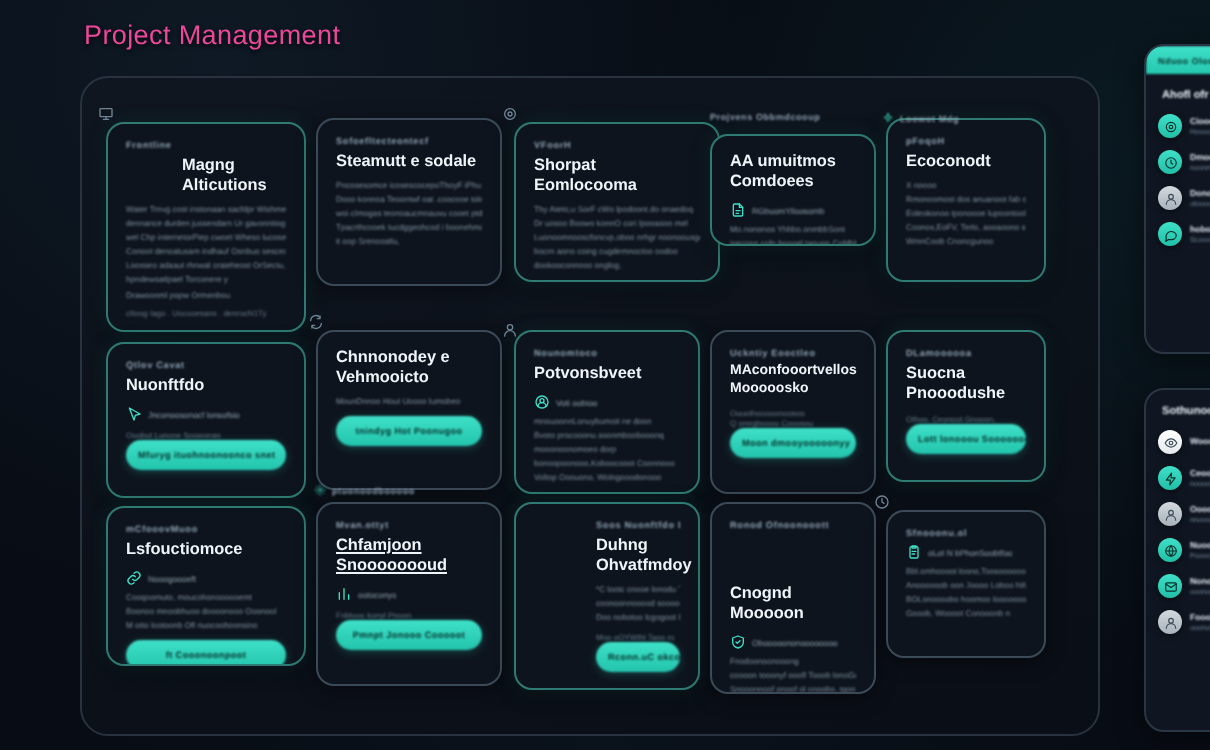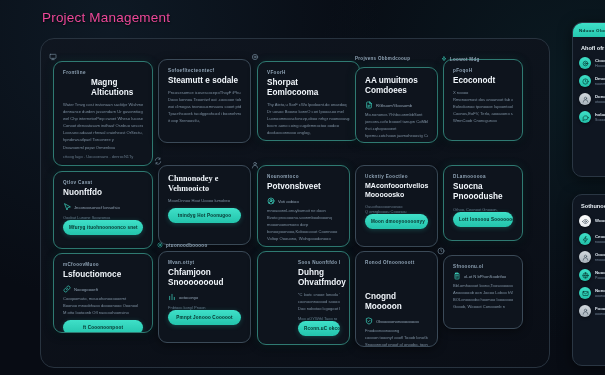--- a/index.html
+++ b/index.html
@@ -351,21 +351,21 @@
       </div>
       <div class="corner-badge" style="left: 210px; top: 14px;">
         <svg viewBox="0 0 24 24" fill="none" stroke="#6f8596" stroke-width="2" stroke-linecap="round" stroke-linejoin="round">
           <circle cx="12" cy="12" r="8"></circle>
           <circle cx="12" cy="12" r="3"></circle>
         </svg>
       </div>
       <div class="outside-label" style="left: 314px; top: 17px;">
         <span>Projvens Obbmdcooup</span>
       </div>
-      <div class="card accent" style="left: 314px; top: 28px; width: 83px; height: 76px;">
+      <div class="card accent" style="left: 314px; top: 28px; width: 83px; height: 56px;">
         <div class="card-title" style="white-space: pre-line;">AA umuitmos Comdoees</div>
         <div class="icon-row">
           <span class="glyph">
             <svg viewBox="0 0 24 24" fill="none" stroke="#3fe0c8" stroke-width="2" stroke-linecap="round" stroke-linejoin="round">
               <path d="M14 3H7a2 2 0 0 0-2 2v14a2 2 0 0 0 2 2h10a2 2 0 0 0 2-2V8z"></path>
               <path d="M14 3v5h5M9 13h6M9 17h4"></path>
             </svg>
           </span>
           <span class="lbl">RGbuomYiloosomb</span>
         </div>
@@ -403,21 +403,21 @@
             <svg viewBox="0 0 24 24" fill="none" stroke="#3fe0c8" stroke-width="2" stroke-linecap="round" stroke-linejoin="round">
               <path d="M5 3l7 18 2-7 7-2z"></path>
             </svg>
           </span>
           <span class="lbl">Jnconoosonocf  lonsofsio</span>
         </div>
         <div class="footnote" style="white-space: pre-line;">Ooobut  Lunone  Soowonas</div>
         <button class="cta">Mfuryg  ituohnoonoonco snet</button>
       </div>
       <div class="card soft" style="left: 117px; top: 126px; width: 93px; height: 80px;">
-        <div class="card-title" style="white-space: pre-line; font-family: Liberation Serif, serif;">Chnnonodey e
+        <div class="card-title" style="white-space: pre-line;">Chnnonodey e
 Vehmooicto</div>
         <div class="body-lines">
           <div class="ln">MounDnnoo  Hout  Uoooo  lumobeo</div>
         </div>
         <button class="cta">tnindyg Hot Poonugoo</button>
       </div>
       <div class="corner-badge" style="left: 113px; top: 118px;">
         <svg viewBox="0 0 24 24" fill="none" stroke="#6f8596" stroke-width="2" stroke-linecap="round" stroke-linejoin="round">
           <path d="M4 10a8 8 0 0 1 14-5M20 14a8 8 0 0 1-14 5"></path>
           <path d="M18 3v4h-4M6 21v-4h4"></path>
@@ -486,21 +486,21 @@
         <span class="mini">
           <svg viewBox="0 0 24 24" fill="none" stroke="#3fe0c8" stroke-width="2" stroke-linecap="round" stroke-linejoin="round">
             <circle cx="12" cy="12" r="3"></circle>
             <path d="M12 2v3M12 19v3M2 12h3M19 12h3M4.9 4.9l2.1 2.1M17 17l2.1 2.1M19.1 4.9L17 7M7 17l-2.1 2.1"></path>
           </svg>
         </span>
         <span>ptuonoodbooooo</span>
       </div>
       <div class="card soft" style="left: 117px; top: 212px; width: 93px; height: 92px;">
         <div class="eyebrow">Mvan.ottyt</div>
-        <div class="card-title" style="white-space: pre-line;">Chfamjoon Snoooooooud</div>
+        <div class="card-title" style="white-space: pre-line; text-decoration: underline;">Chfamjoon Snoooooooud</div>
         <div class="icon-row">
           <span class="glyph">
             <svg viewBox="0 0 24 24" fill="none" stroke="#3fe0c8" stroke-width="2" stroke-linecap="round" stroke-linejoin="round">
               <path d="M5 20V10M12 20V4M19 20v-7"></path>
             </svg>
           </span>
           <span class="lbl">ootoconyo</span>
         </div>
         <div class="footnote" style="white-space: pre-line;">Fnbtooc  konyl  Pnoon</div>
         <button class="cta">Pmnpt  Jonooo  Cooooot</button>

